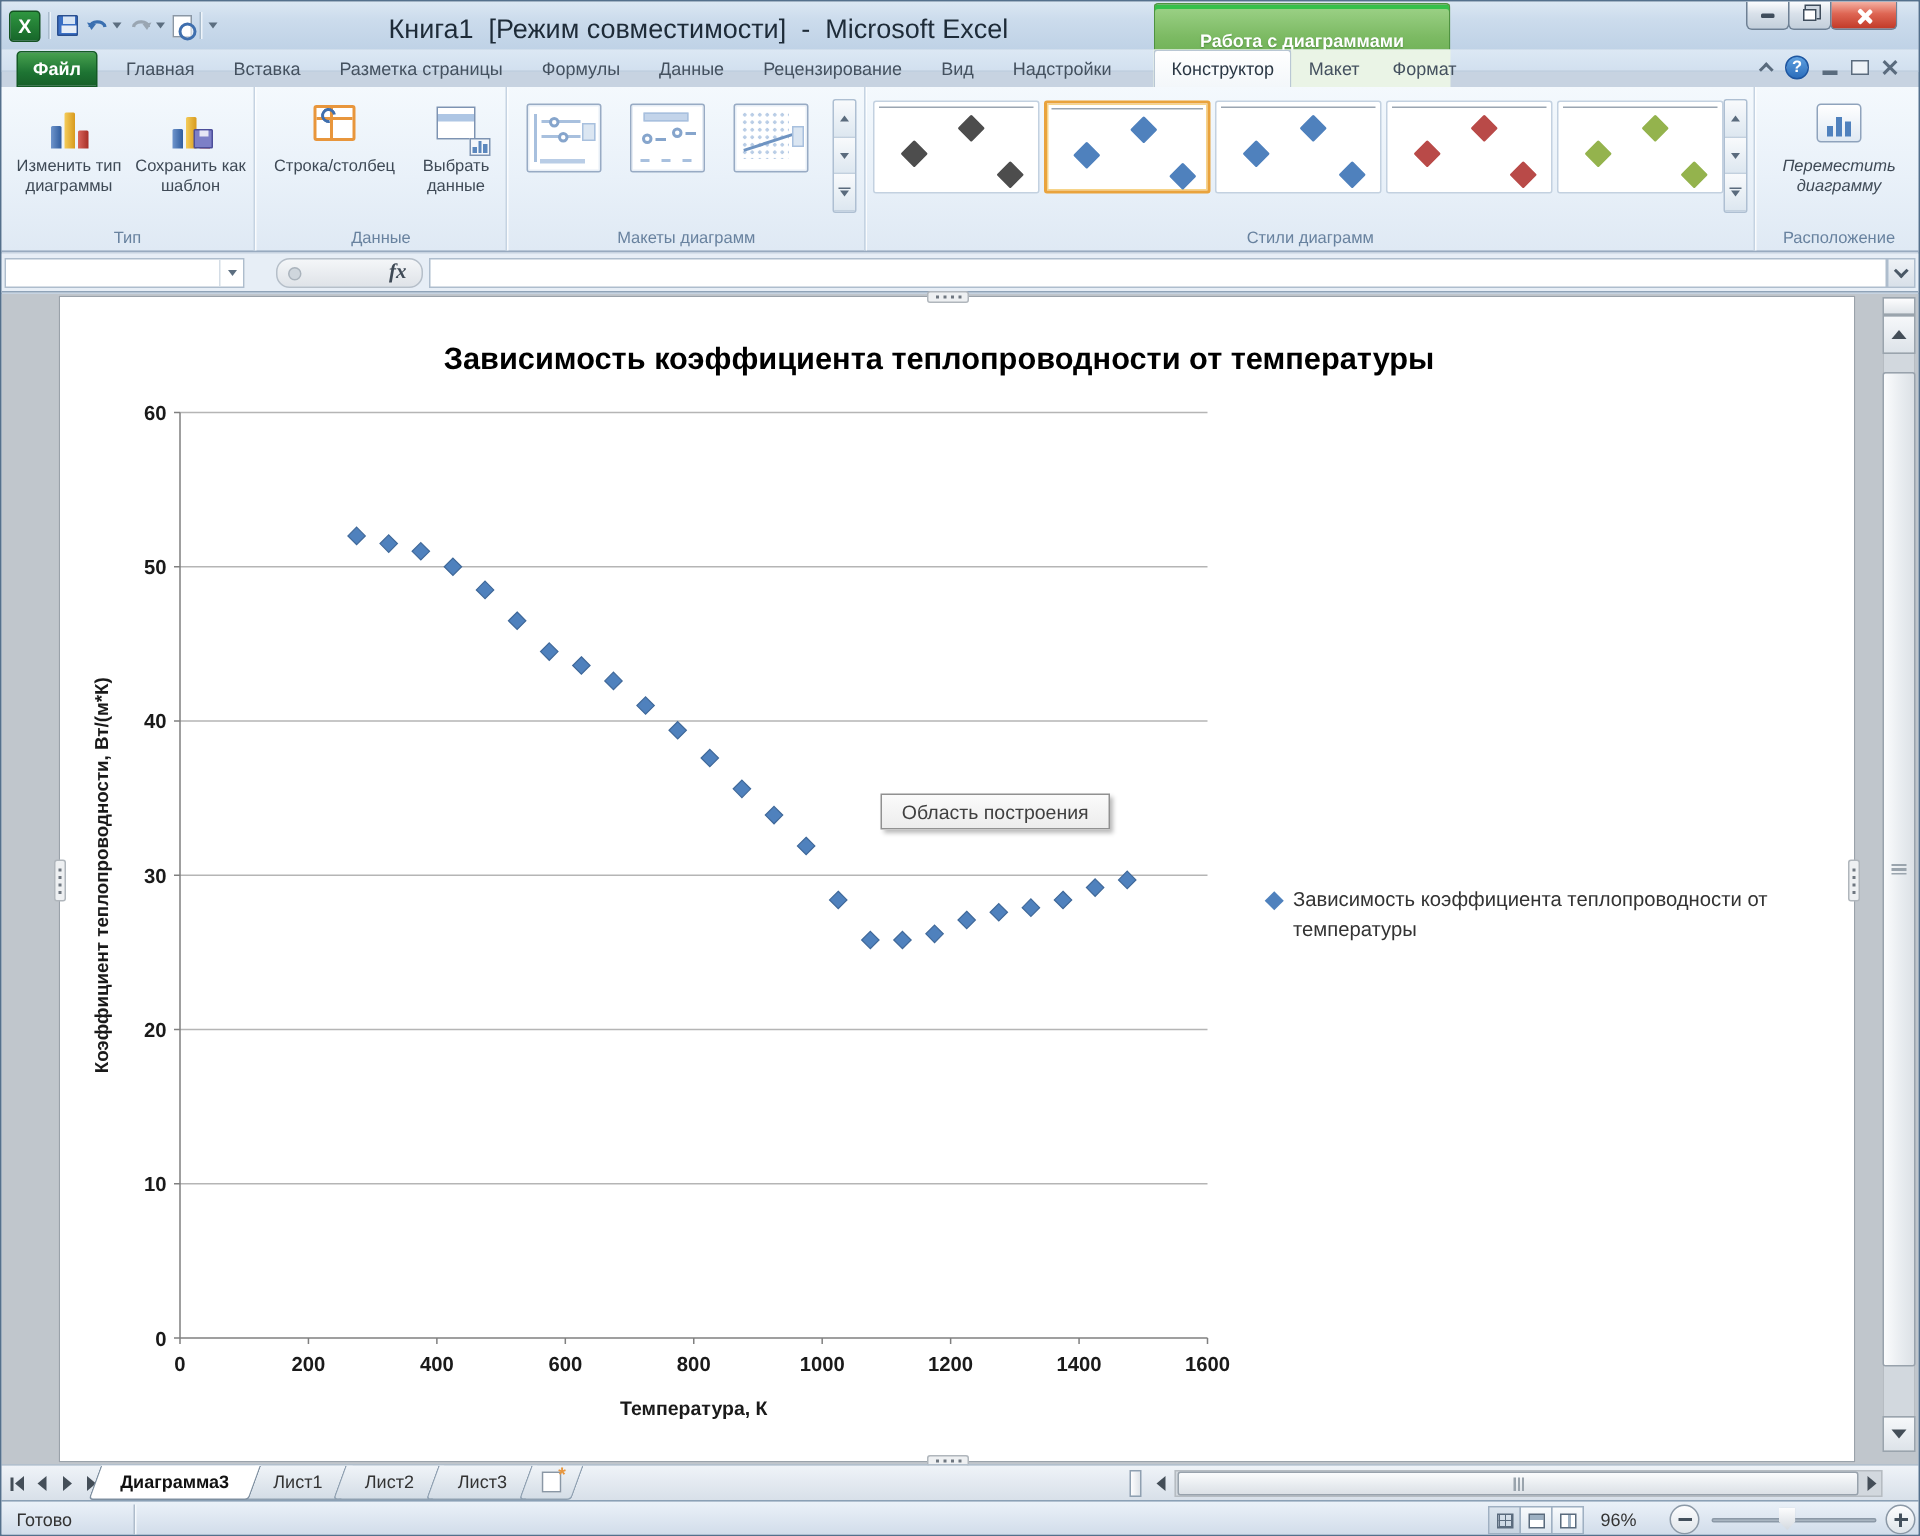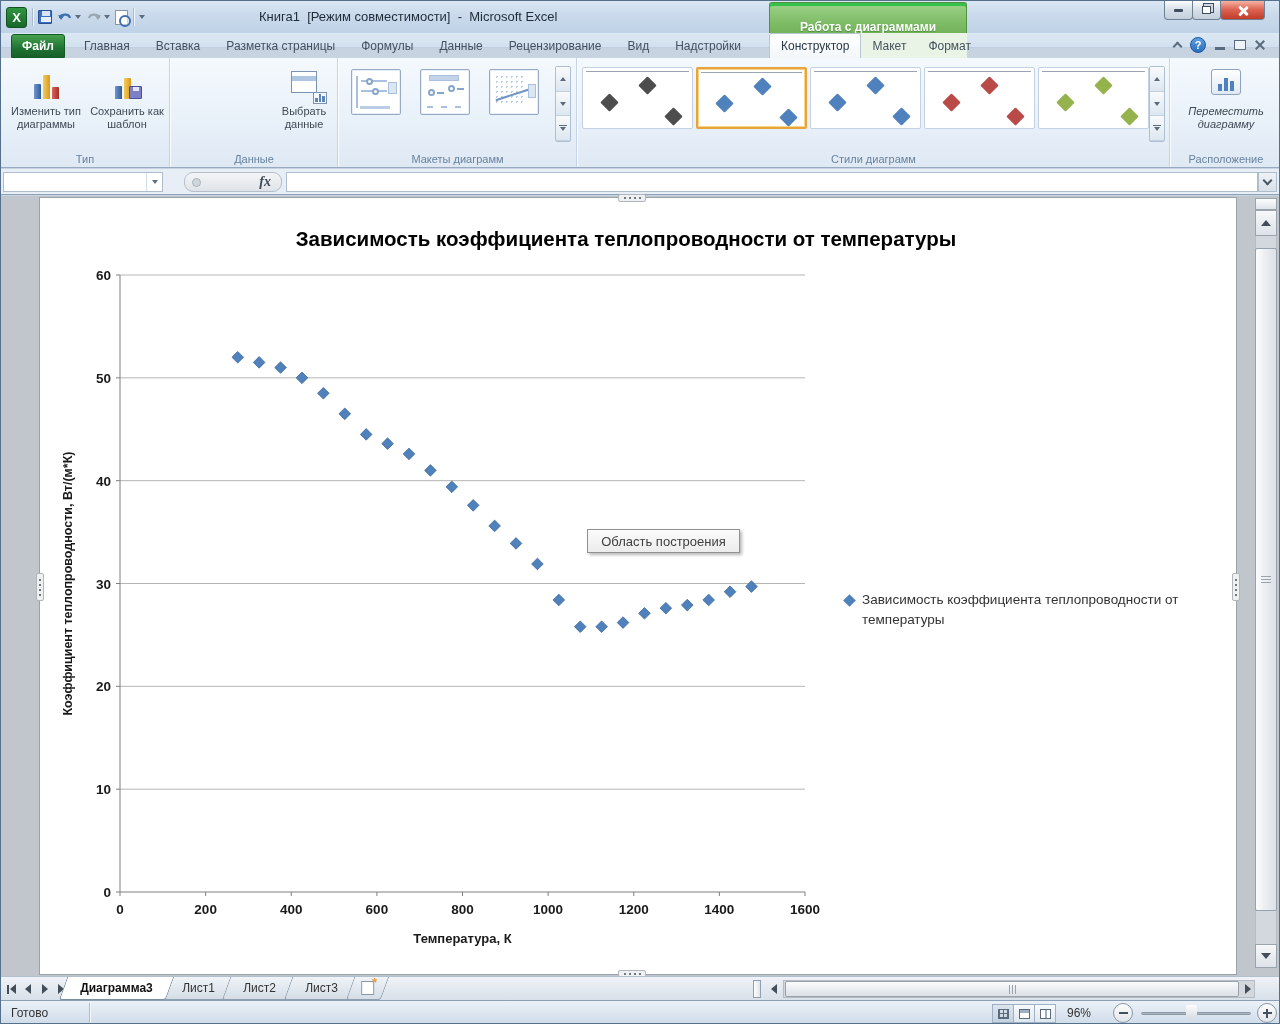--- a/index.html
+++ b/index.html
@@ -13,21 +13,21 @@
   .xl-logo{width:21px;height:21px;border-radius:3px;background:linear-gradient(180deg,#2f9640,#17672a);
     color:#fff;font-weight:bold;font-size:13px;display:flex;align-items:center;justify-content:center;border:1px solid #145222;}
   .qsep{width:1px;height:18px;background:#a9bccd;box-shadow:1px 0 0 #eef4fa;}
   .qbtn{display:flex;align-items:center;gap:2px;}
   .floppy{width:14px;height:14px;background:#3a6fc4;border:1px solid #2a4f8e;position:relative;border-radius:1px;}
   .floppy:before{content:"";position:absolute;left:3px;top:0;width:8px;height:5px;background:#d7e4f4;}
   .floppy:after{content:"";position:absolute;left:2px;bottom:1px;width:10px;height:5px;background:#e8eef7;}
   .caret-dn{width:0;height:0;border-left:3px solid transparent;border-right:3px solid transparent;border-top:4px solid #5c6e80;}
   .page-ico{width:13px;height:15px;background:#fff;border:1px solid #8a97a5;position:relative;}
   .page-ico:after{content:"";position:absolute;right:-4px;bottom:-3px;width:8px;height:8px;border:2px solid #3f6fae;border-radius:50%;background:rgba(255,255,255,.6);}
-  .title-text{position:absolute;left:258px;top:8px;font-size:13px;color:#1e2b38;white-space:pre;}
+  .title-text{position:absolute;left:258px;top:8px;font-size:18px;color:#1e2b38;white-space:pre;}
   .winbtns{position:absolute;right:14px;top:0;display:flex;}
   .wbtn{height:19px;border:1px solid #6e8094;border-top:none;background:linear-gradient(180deg,#fcfdfe,#d9e1ea 45%,#c3cfdb);
     display:flex;align-items:center;justify-content:center;border-radius:0 0 4px 4px;margin-left:-1px;}
   .wbtn.min{width:29px;} .wbtn.max{width:29px;}
   .wbtn.close{width:45px;background:linear-gradient(180deg,#f5b3a5,#de6654 45%,#c23a28);}
   .glyph-min{width:9px;height:3px;background:#3f4d5c;border-radius:1px;}
   .glyph-max{width:9px;height:8px;border:1px solid #3f4d5c;background:#fff;box-shadow:2px -2px 0 -0px #cfd8e2,2px -2px 0 1px #3f4d5c;}
   .glyph-x{position:relative;width:11px;height:11px;}
   .glyph-x:before,.glyph-x:after{content:"";position:absolute;left:5px;top:0;width:2.5px;height:12px;background:#fff;border-radius:1px;}
   .glyph-x:before{transform:rotate(45deg);} .glyph-x:after{transform:rotate(-45deg);}
@@ -270,20 +270,27 @@
             <span class="bar yellow" style="height:21px"></span>
             <span class="bar red" style="height:10px"></span>
           <span class="floppy-sm"></span>
         </div>
         <div class="blabel">Сохранить как шаблон</div>
       </div>
       <div class="glabel">Тип</div>
     </div>
 
     <div class="rgroup" style="left:170px;width:167px;">
+      <div class="bigbtn" style="left:4px;width:96px;">
+        <div class="icon32" style="position:relative;align-items:center;justify-content:center;">
+          <span class="tbl-ico"></span>
+            <span class="swap-arrow"></span>
+        </div>
+        <div class="blabel">Строка/столбец</div>
+      </div>
       <div class="bigbtn" style="left:102px;width:62px;">
         <div class="icon32" style="position:relative;align-items:center;justify-content:center;">
           <span class="tbl-ico2"></span>
           <span class="minichart">
               <i style="height:4px"></i>
               <i style="height:8px"></i>
               <i style="height:6px"></i>
             </span>
         </div>
         <div class="blabel">Выбрать данные</div>

